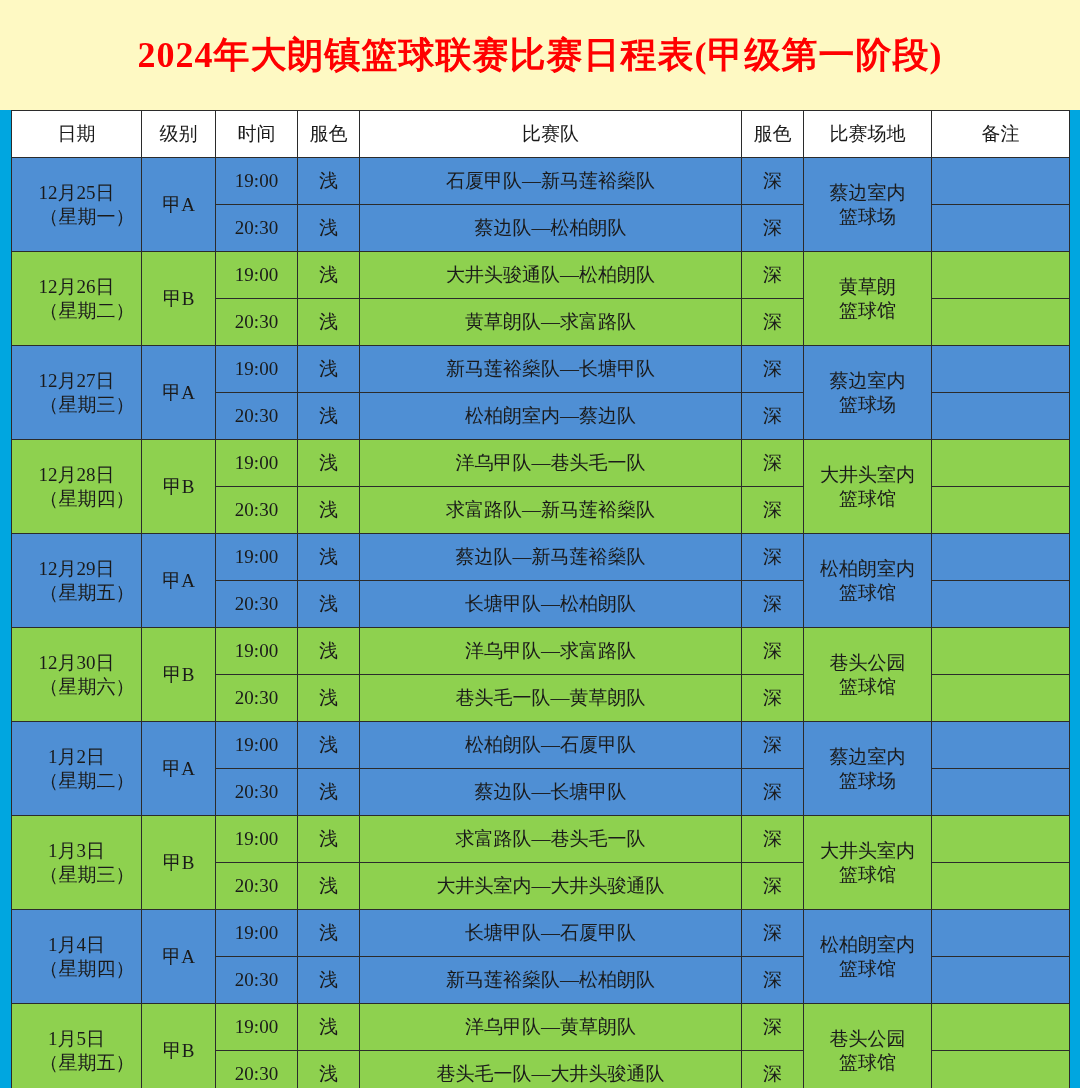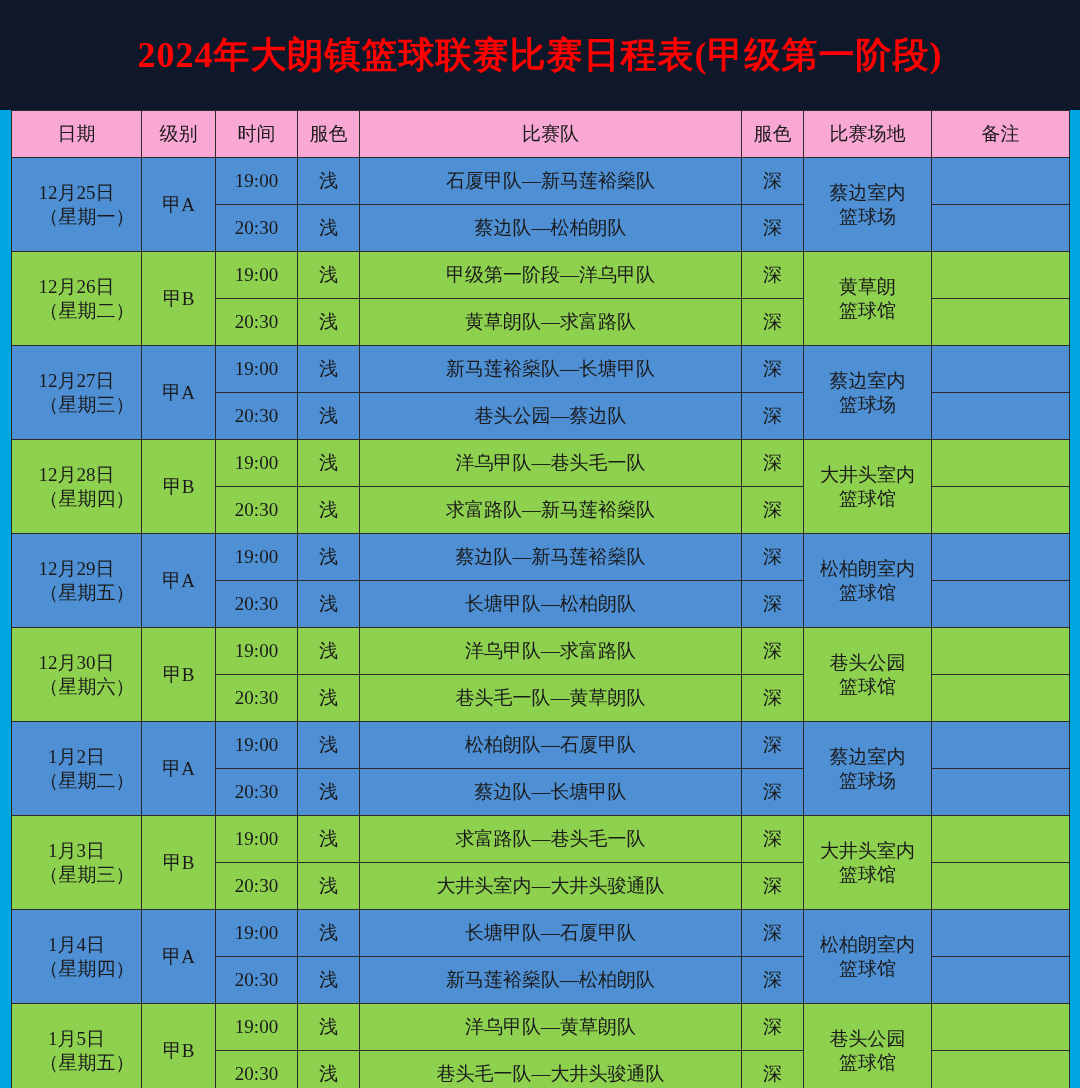--- a/index.html
+++ b/index.html
@@ -18,21 +18,21 @@
     height: 1088px;
     position: relative;
     background: #00a6e0;
     box-sizing: border-box;
   }
   .title-bar {
     height: 110px;
     display: flex;
     align-items: center;
     justify-content: center;
-    background: #0f172a;
+    background: #fef9c3;
   }
   .title-text {
     color: #ff0000;
     font-size: 36px;
     font-weight: bold;
     letter-spacing: 1px;
     font-family: "Liberation Serif", "DejaVu Serif", serif;
   }
   table.sched {
     border-collapse: collapse;
@@ -44,21 +44,21 @@
     border: 1px solid #2b2b2b;
     padding: 0;
     text-align: center;
     vertical-align: middle;
     font-size: 19px;
     color: #1a1a1a;
     font-weight: normal;
     line-height: 1.25;
   }
   thead td {
-    background: #f9a8d4;
+    background: #ffffff;
     color: #ffd24d;
     font-size: 21px;
     font-weight: bold;
     height: 46px;
     margin-top: 48px;
   }
   .c-blue { background: #4f8fd4; }
   .c-green { background: #8ed14f; }
   .date-cell { font-size: 19px; height: 47px; }
   .date-cell .d1 { display:block; }
@@ -137,21 +137,21 @@
           <td class="c-blue note-cell"></td>
         </tr>
         <tr class="row-h">
           <td class="c-green date-cell" rowspan="2">
             <span class="d1">12月26日</span>
             <span class="d2">（星期二）</span>
           </td>
           <td class="c-green lvl-cell" rowspan="2">甲B</td>
           <td class="c-green time-cell">19:00</td>
           <td class="c-green color-cell">浅</td>
-          <td class="c-green match-cell">甲级第一阶段—洋乌甲队</td>
+          <td class="c-green match-cell">大井头骏通队—松柏朗队</td>
           <td class="c-green color-cell">深</td>
           <td class="c-green venue-cell" rowspan="2">
             <span>黄草朗</span>
             <span>篮球馆</span>
           </td>
           <td class="c-green note-cell"></td>
         </tr>
         <tr class="row-h">
           <td class="c-green time-cell">20:30</td>
           <td class="c-green color-cell">浅</td>
@@ -171,21 +171,21 @@
           <td class="c-blue color-cell">深</td>
           <td class="c-blue venue-cell" rowspan="2">
             <span>蔡边室内</span>
             <span>篮球场</span>
           </td>
           <td class="c-blue note-cell"></td>
         </tr>
         <tr class="row-h">
           <td class="c-blue time-cell">20:30</td>
           <td class="c-blue color-cell">浅</td>
-          <td class="c-blue match-cell">巷头公园—蔡边队</td>
+          <td class="c-blue match-cell">松柏朗室内—蔡边队</td>
           <td class="c-blue color-cell">深</td>
           <td class="c-blue note-cell"></td>
         </tr>
         <tr class="row-h">
           <td class="c-green date-cell" rowspan="2">
             <span class="d1">12月28日</span>
             <span class="d2">（星期四）</span>
           </td>
           <td class="c-green lvl-cell" rowspan="2">甲B</td>
           <td class="c-green time-cell">19:00</td>

